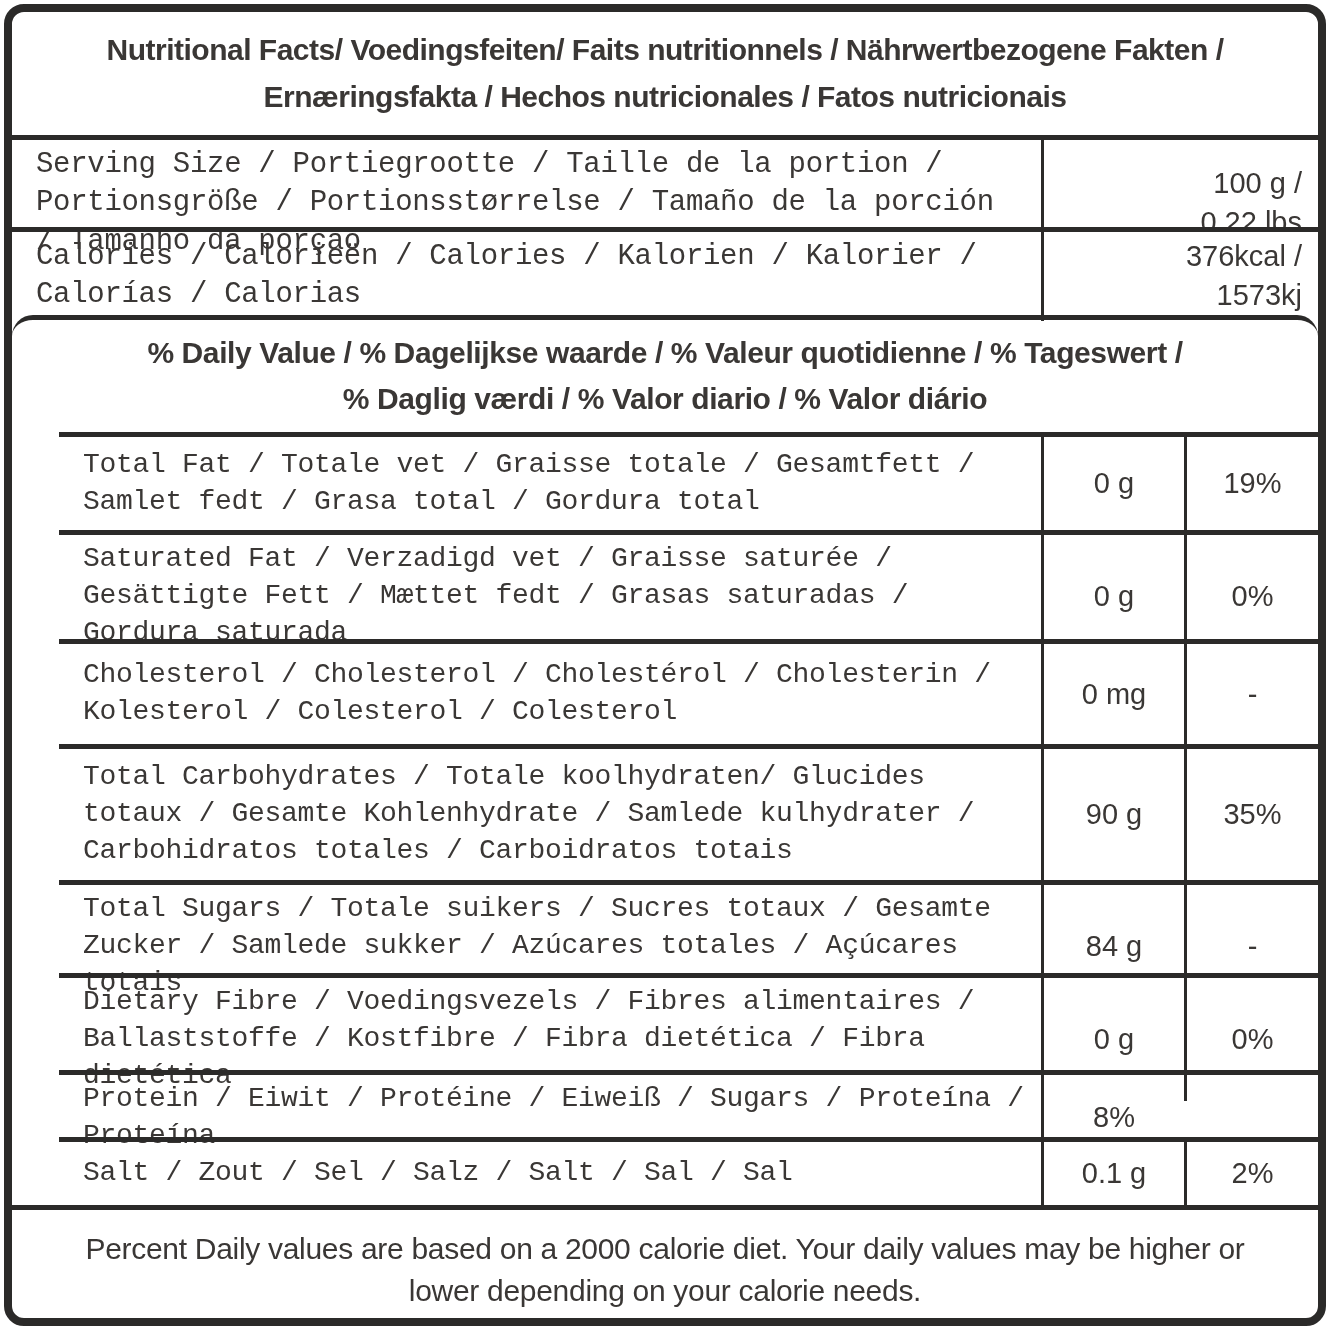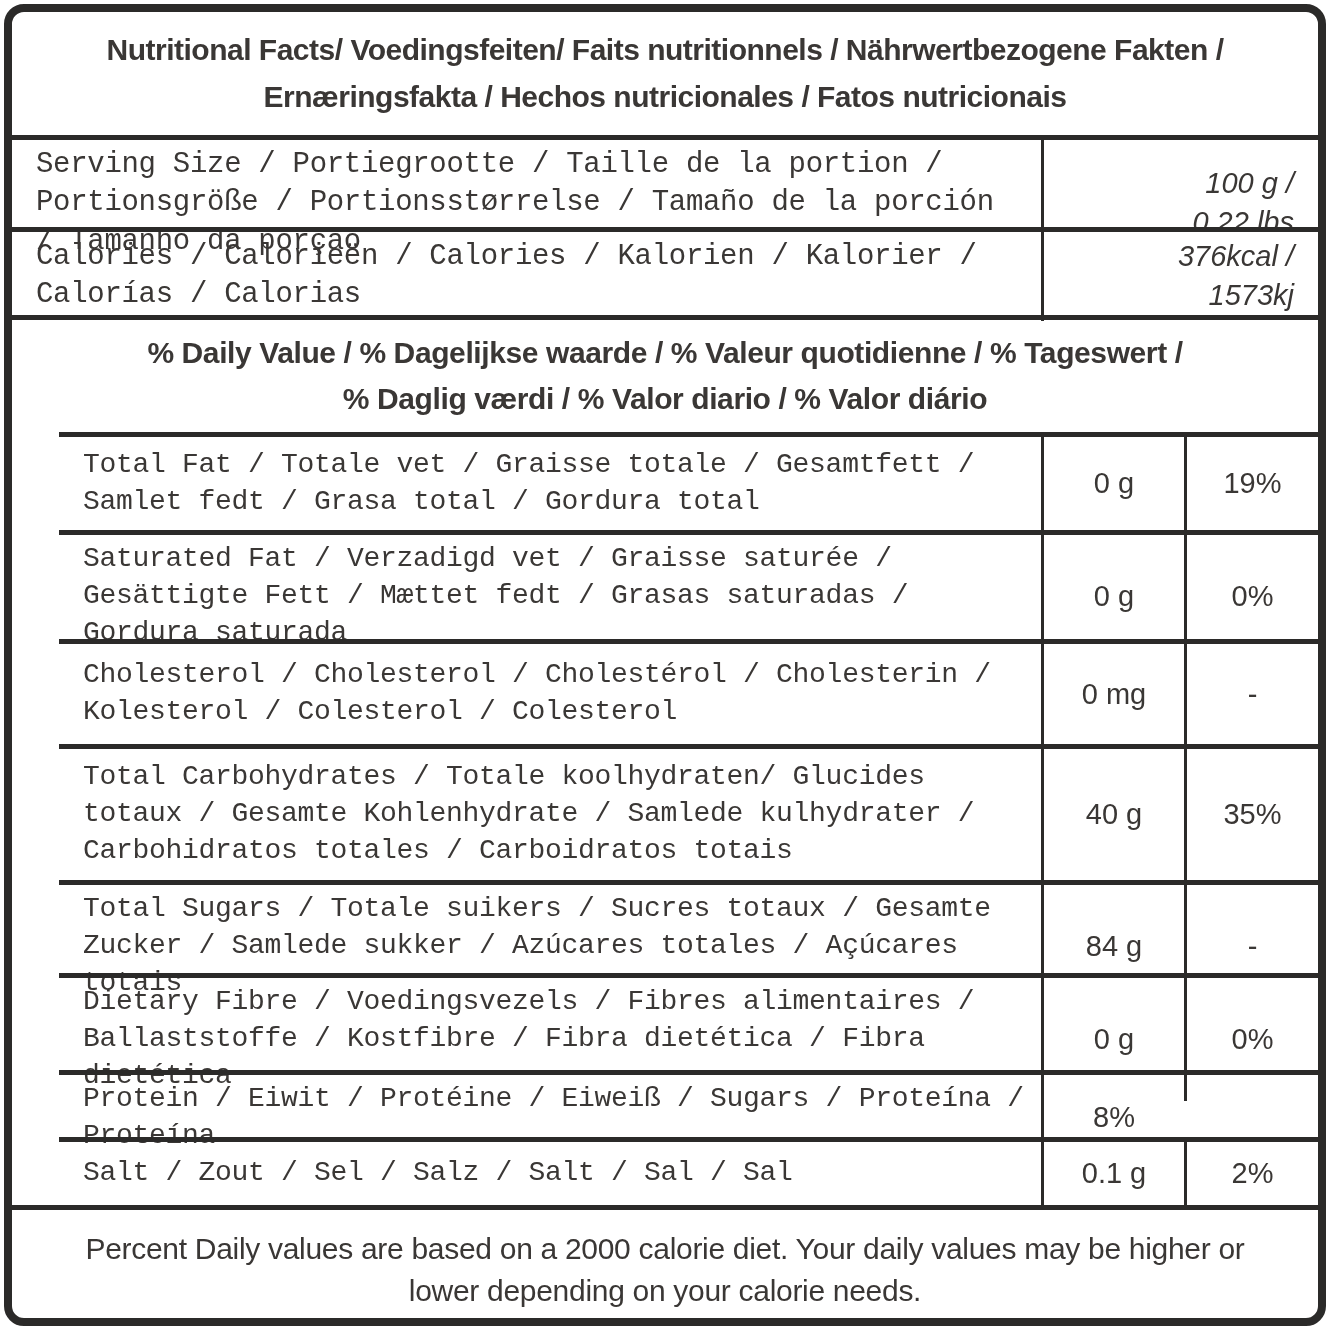--- a/index.html
+++ b/index.html
@@ -21,20 +21,21 @@
   }
   .row { border-top: 5px solid #2b2a29; }
   .row:first-child { border-top: none; }
 
   
   .row-center {
     display: flex; flex-direction: column;
     align-items: center; justify-content: center;
     text-align: center;
     padding: 0 30px;
+    border-radius: 21px;
   }
   .title-row { font-weight: bold; font-size: 30px; letter-spacing: -0.5px; line-height: 1.55; }
   .dv-row    { font-weight: bold; font-size: 30px; letter-spacing: -0.4px; line-height: 1.55; }
   .title-line, .dv-line { white-space: nowrap; }
 
   
   .row-2col { display: grid; grid-template-columns: 1fr 277px; }
   
   .row-3col { display: grid; grid-template-columns: 1fr 143px 134px; margin-left: 47px; }
 
@@ -44,22 +45,21 @@
     padding: 6px 16px 6px 24px;
     font-family: Liberation Mono, monospace;
   }
   .cell-label.big { font-size: 29px; }
   .cell-value-right {
     border-left: 3px solid #2b2a29;
     display: flex; flex-direction: column;
     align-items: flex-end; justify-content: center;
     text-align: right;
     font-size: 29px; line-height: 1.35;
-    padding-right: 24px;
-    font-style: italic;
+    padding-right: 16px;
   }
   .cell-amount, .cell-percent {
     border-left: 3px solid #2b2a29;
     display: flex; align-items: center; justify-content: center;
     font-size: 29px;
   }
   .footer-row {
     display: flex; align-items: center; justify-content: center;
     text-align: center;
     font-size: 30px; letter-spacing: -0.3px; line-height: 1.4;
@@ -110,21 +110,21 @@
   </div>
 
   <div class="row row-3col">
     <div class="cell-label">Cholesterol / Cholesterol  / Cholestérol / Cholesterin /  Kolesterol / Colesterol / Colesterol</div>
     <div class="cell-amount">0 mg</div>
     <div class="cell-percent">-</div>
   </div>
 
   <div class="row row-3col">
     <div class="cell-label">Total Carbohydrates / Totale koolhydraten/ Glucides totaux / Gesamte Kohlenhydrate / Samlede kulhydrater / Carbohidratos totales / Carboidratos totais</div>
-    <div class="cell-amount">40 g</div>
+    <div class="cell-amount">90 g</div>
     <div class="cell-percent">35%</div>
   </div>
 
   <div class="row row-3col">
     <div class="cell-label">Total Sugars / Totale suikers / Sucres totaux / Gesamte Zucker / Samlede sukker / Azúcares totales / Açúcares totais</div>
     <div class="cell-amount">84 g</div>
     <div class="cell-percent">-</div>
   </div>
 
   <div class="row row-3col">

